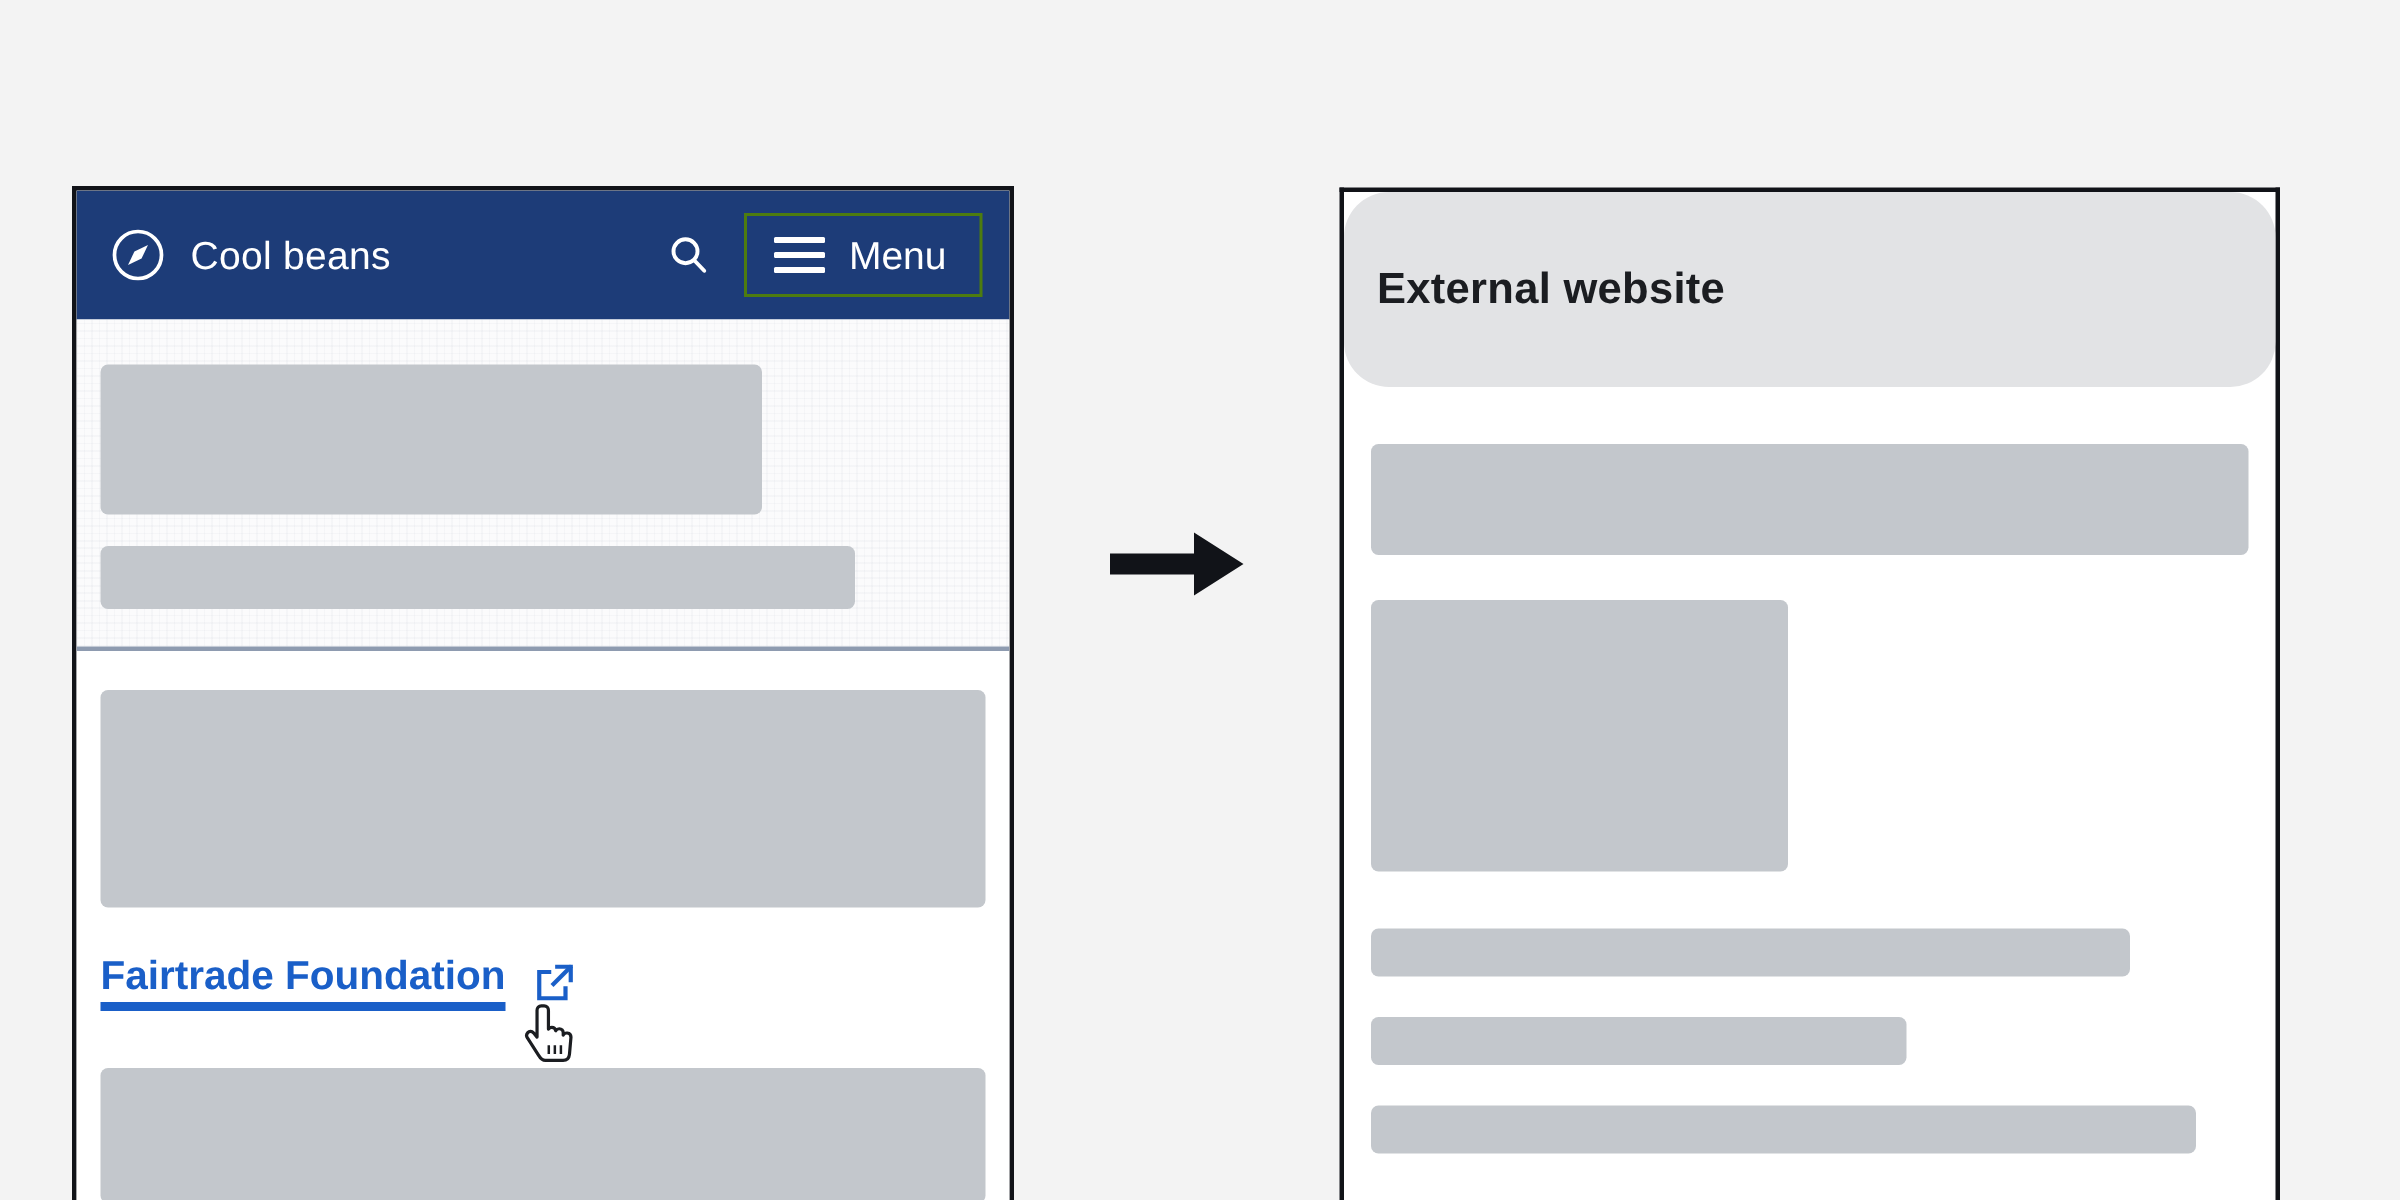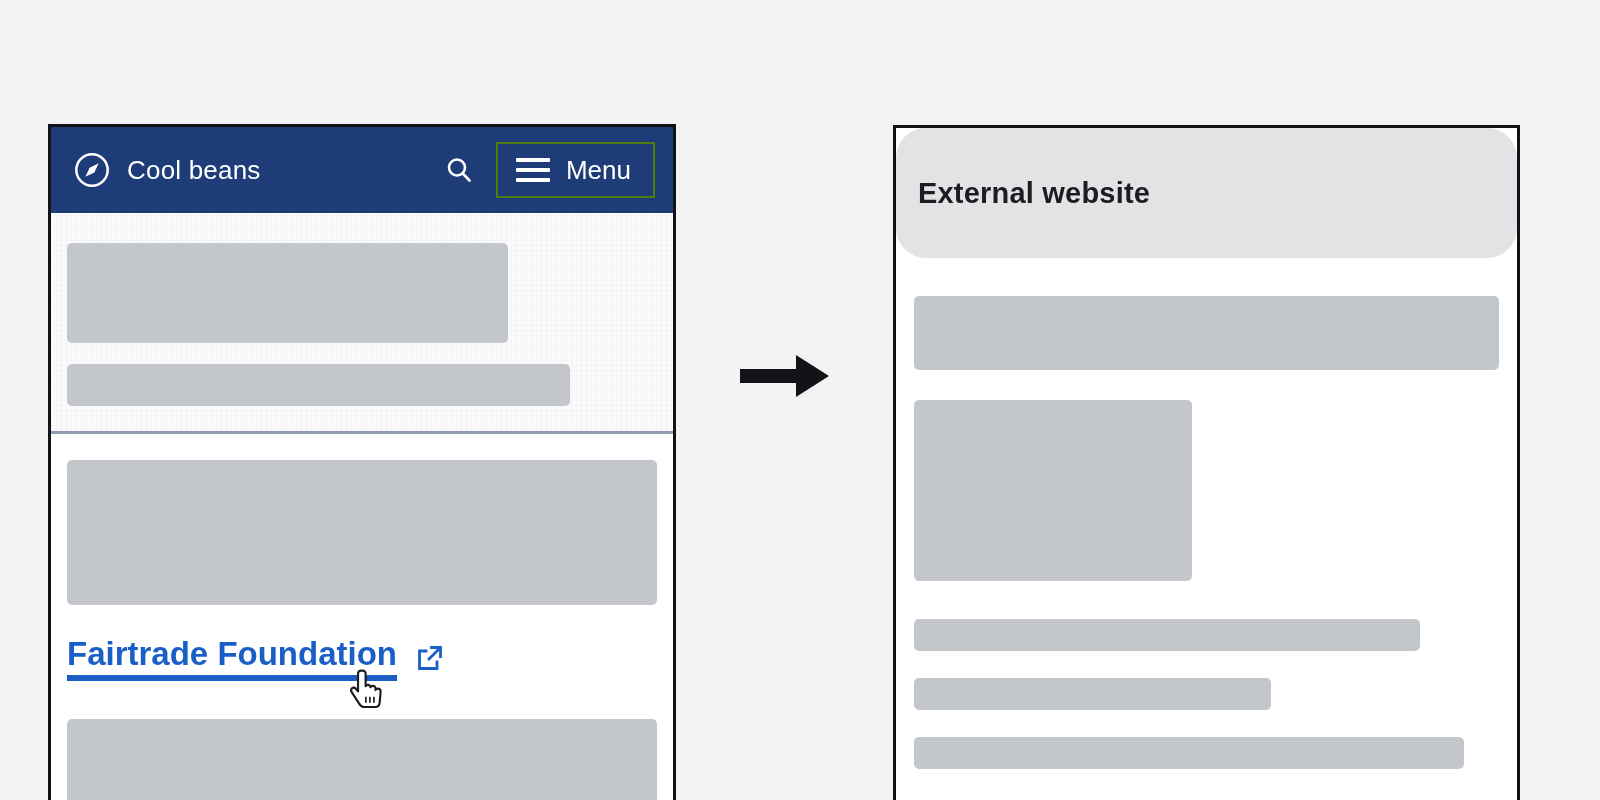--- a/index.html
+++ b/index.html
@@ -139,21 +139,21 @@
 
   .link-row {
     display: flex;
     align-items: center;
     gap: 18px;
     margin: 30px 0 0 0;
     width: max-content;
     cursor: pointer;
   }
   .ext-link-text {
-    font-size: 33px;
+    font-size: 27px;
     font-weight: bold;
     color: #1a5fc8;
     line-height: 1.15;
     border-bottom: 6px solid #1a5fc8;
     padding-bottom: 2px;
     white-space: nowrap;
   }
   .ext-link-icon { width: 30px; height: 30px; display: block; flex: none; }
 
   

